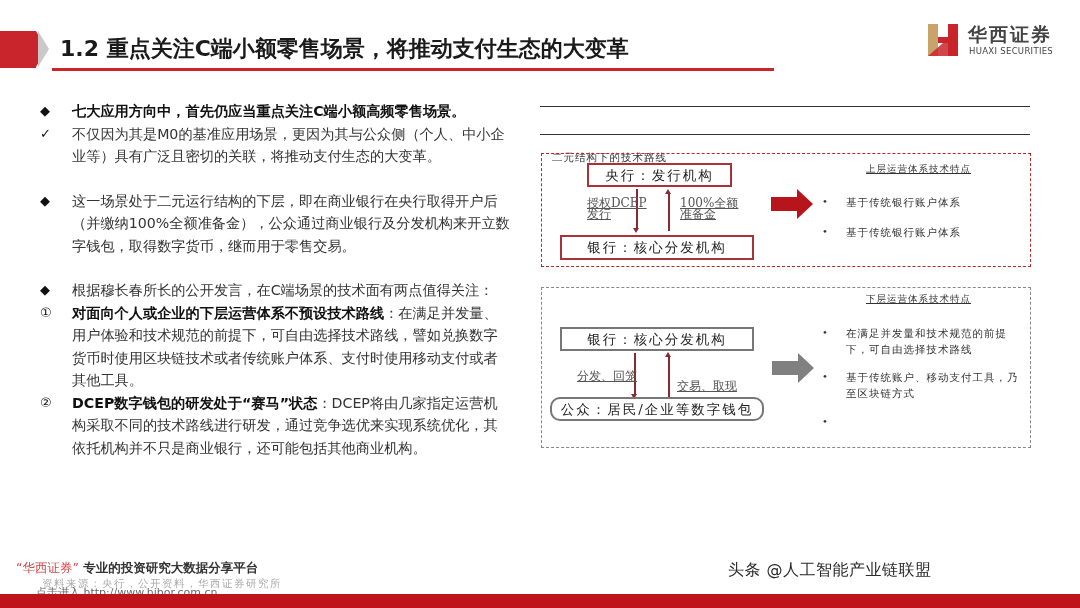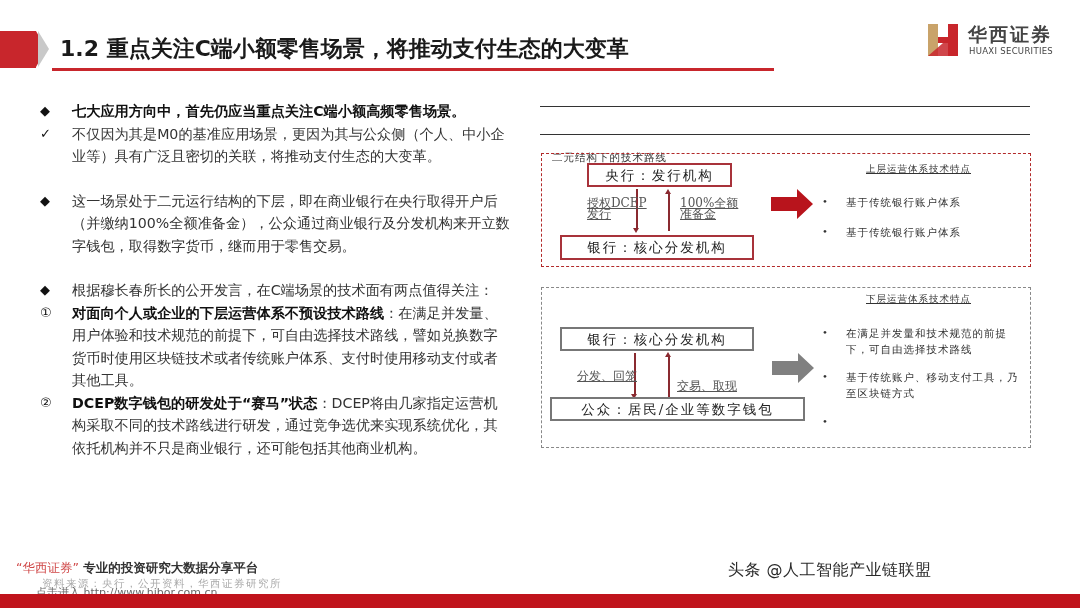--- a/index.html
+++ b/index.html
@@ -137,21 +137,21 @@
 <div class="feat" style="left:846px;top:224px;width:170px;">
   <span class="dot">•</span><span>基于传统银行账户体系</span>
 </div>
 
 <div class="panel lower"></div>
 <div class="box grey" style="left:560px;top:327px;width:194px;height:24px;line-height:20px;">银行：核心分发机构</div>
 <div class="vline down" style="left:634px;top:353px;height:42px;"></div>
 <div class="vline up" style="left:668px;top:356px;height:42px;"></div>
 <div class="lbl" style="left:577px;top:371px;">分发、回笼</div>
 <div class="lbl" style="left:677px;top:371px;margin-top:10px;">交易、取现</div>
-<div class="box grey" style="left:550px;top:397px;width:255px;height:24px;line-height:20px;">公众：居民/企业等数字钱包</div>
+<div class="box grey" style="left:550px;top:397px;width:214px;height:24px;line-height:20px;border-radius:10px;">公众：居民/企业等数字钱包</div>
 <svg class="big-arrow" style="left:772px;top:353px;" viewBox="0 0 42 30">
   <polygon points="0,8 26,8 26,0 42,15 26,30 26,22 0,22" fill="#808080"></polygon>
 </svg>
 <div class="feat-title" style="left:866px;top:293px;">下层运营体系技术特点</div>
 <div class="feat" style="left:846px;top:325px;width:178px;">
   <span class="dot">•</span><span>在满足并发量和技术规范的前提下，可自由选择技术路线</span>
 </div>
 <div class="feat" style="left:846px;top:369px;width:178px;">
   <span class="dot">•</span><span>基于传统账户、移动支付工具，乃至区块链方式</span>
 </div>

